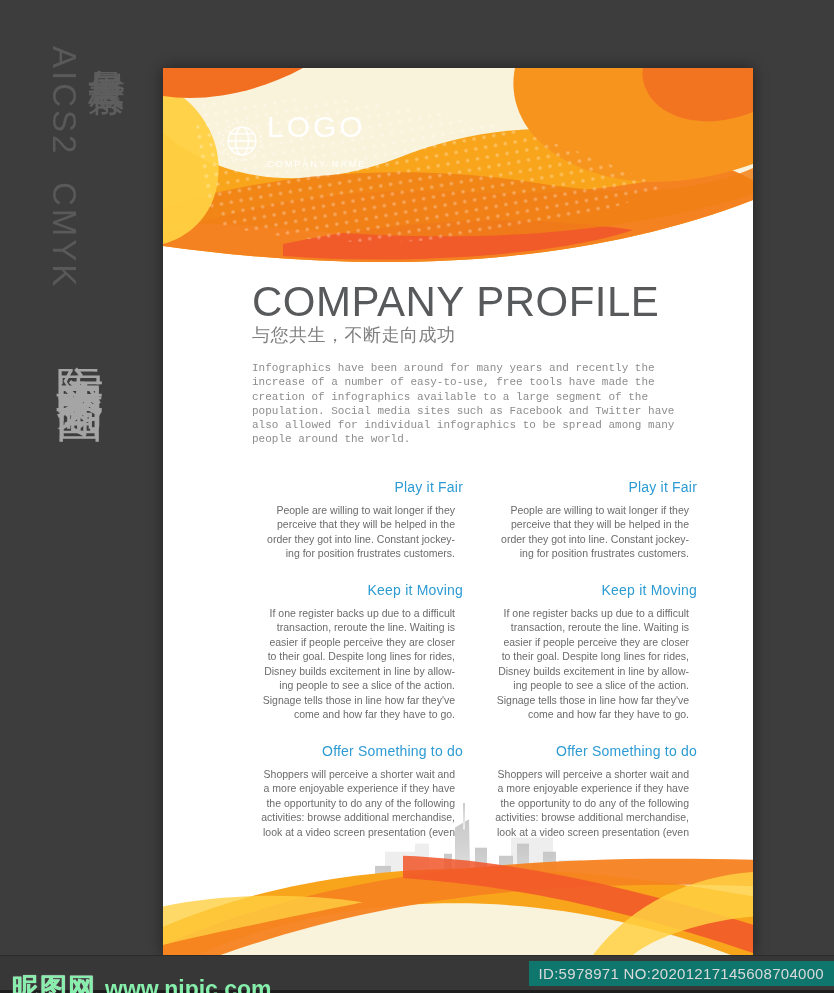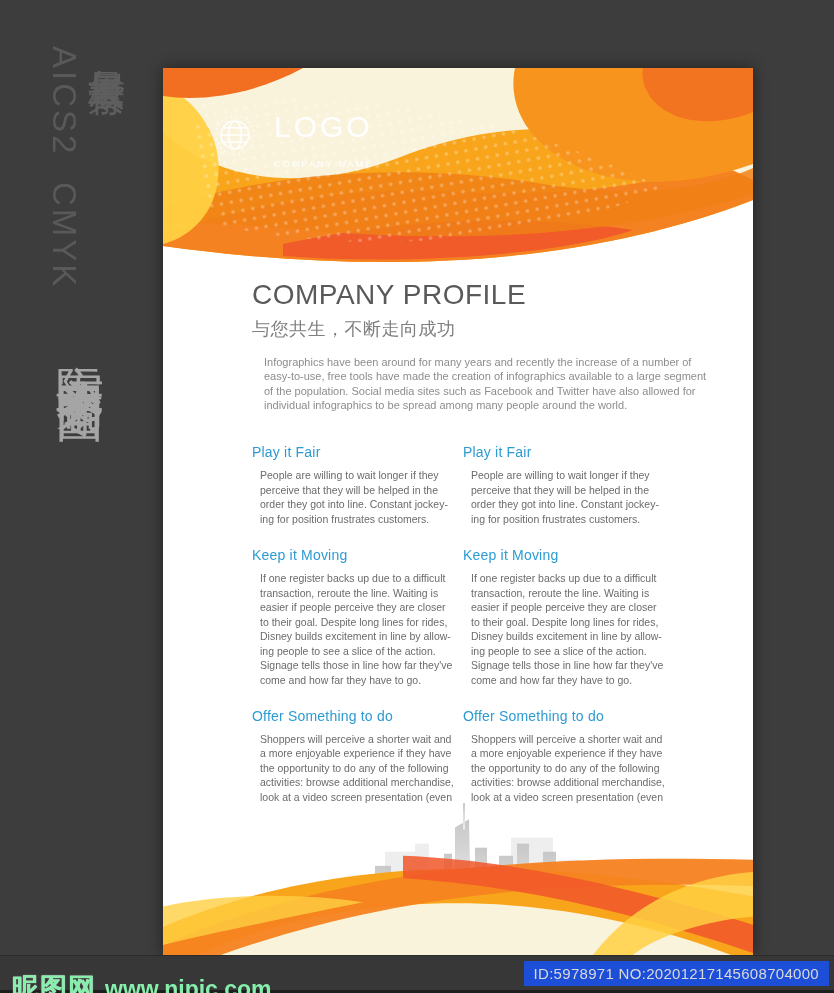--- a/index.html
+++ b/index.html
@@ -20,52 +20,52 @@
 
   
   .flyer{
     position:absolute;left:163px;top:68px;width:590px;height:887px;
     background:#ffffff;box-shadow:0 0 14px rgba(0,0,0,.45);
   }
   .header-waves{position:absolute;top:0;left:0;width:590px;height:215px;display:block;}
   .footer-waves{position:absolute;bottom:0;left:0;width:590px;height:162px;display:block;}
 
   
-  .logo{position:absolute;left:49px;top:44px;display:flex;align-items:flex-start;gap:16px;color:#fff;z-index:3;}
+  .logo{position:absolute;left:56px;top:44px;display:flex;align-items:center;gap:2px;color:#fff;z-index:3;}
   .logo-globe{flex:0 0 auto;}
   .logo-text-main{font-size:30px;letter-spacing:3px;font-weight:400;line-height:1;}
   .logo-text-sub{font-size:9px;letter-spacing:2.2px;margin-top:17px;}
 
   
   .content{position:absolute;left:89px;top:213px;width:462px;z-index:2;}
   .title-cn{color:#f5820c;font-size:23px;font-weight:700;letter-spacing:1px;margin:0 0 6px 0;}
-  .title-en{color:#58595b;font-size:28px;font-weight:500;letter-spacing:.5px;margin:0 0 0 0;line-height:1;}
-  .slogan{color:#7f7f7f;font-size:18px;margin:8px 0 14px 0;letter-spacing:.5px;}
+  .title-en{color:#58595b;font-size:42px;font-weight:500;letter-spacing:.5px;margin:0 0 0 0;line-height:1;}
+  .slogan{color:#7f7f7f;font-size:18px;margin:0 0 14px 0;letter-spacing:.5px;}
   .intro-primary{color:#6e6e6e;font-size:9.5px;font-weight:600;line-height:1.42;margin:0 0 18px 0;width:455px;}
-  .intro-secondary{color:#8d8d8d;font-size:11px;line-height:1.3;margin:0 0 32px 12px;width:452px;}
+  .intro-secondary{color:#8d8d8d;font-size:11px;line-height:1.3;margin:0 0 32px 0;width:452px;font-family:Liberation Mono, monospace;}
 
-  .columns{display:flex;}
+  .columns{display:flex;gap:23px;text-align:right;}
   .col{width:211px;}
   .col section{margin-bottom:21px;}
   .col h3{color:#2d9bd3;font-size:14px;font-weight:500;margin:0 0 5px 0;letter-spacing:.2px;}
   .col p{color:#6b6b6b;font-size:10.5px;line-height:1.38;margin:8px;}
 
   
   .bottom-bar{
     position:absolute;left:0;top:955px;width:834px;height:38px;
     background:#373737;border-top:1px solid #2b2b2b;border-bottom:3px solid #1e1e1e;
     display:flex;align-items:center;justify-content:space-between;box-sizing:border-box;
     z-index:5;
   }
   .site-brand{display:flex;align-items:baseline;gap:9px;margin-left:12px;color:#86efac;}
   .site-name{font-size:27px;font-weight:700;letter-spacing:1px;text-shadow:0 0 1px #fff;}
   .site-url{font-size:23px;font-weight:700;margin-top:36px;}
   .id-box{
-    background:#1d4ed8;color:#d9d9d9;font-size:15px;
-    padding:4px 10px;margin-right:5px;letter-spacing:.3px;
+    background:#0f766e;color:#d9d9d9;font-size:15px;
+    padding:4px 10px;letter-spacing:.3px;
   }
 </style>
 </head>
 <body>
 
 <div class="stage">
 
   <div class="wm wm-cn">矢量展板背景</div>
   <div class="wm wm-latin"><span>AICS2</span><span class="gap">CMYK</span></div>
   <div class="wm wm-big">实际内容为平面图</div>

